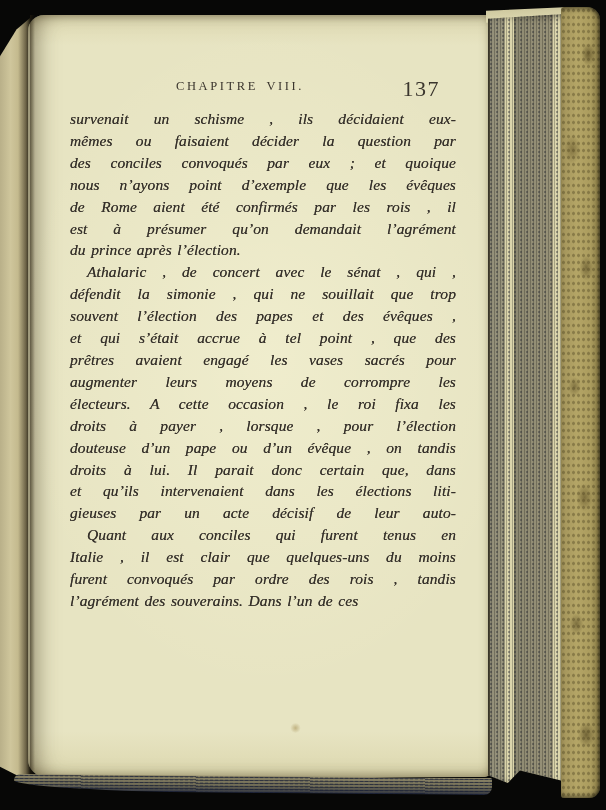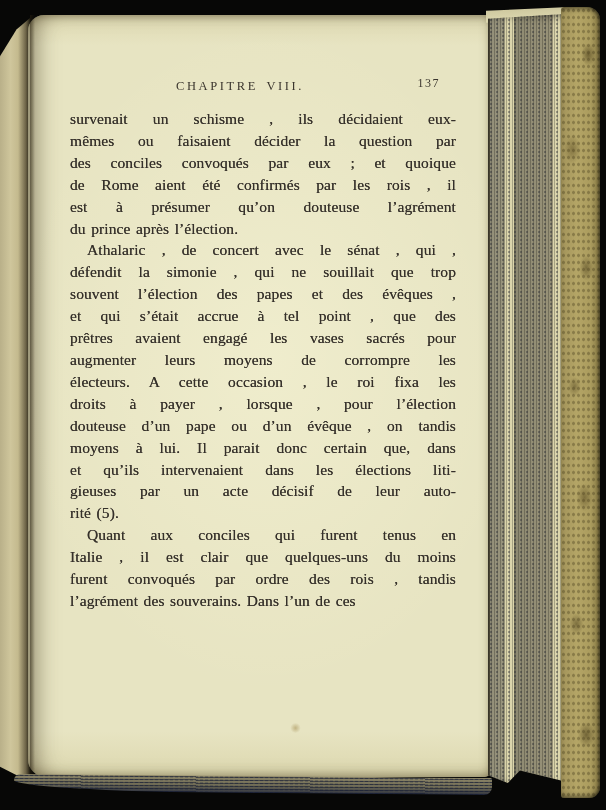--- a/index.html
+++ b/index.html
@@ -42,26 +42,26 @@
   }
 
   .page-inner{position:absolute;left:42px;top:64px;width:386px;}
 
   .header{position:relative;height:20px;margin-bottom:9px;}
   .chapter{
     display:block;text-align:center;margin-right:46px;
     font-size:12.5px;letter-spacing:2.6px;word-spacing:3px;color:#3b362e;
   }
   .pagenum{
-    position:absolute;right:16px;top:-3px;font-size:12px;letter-spacing:1.5px;color:#3b362e;
+    position:absolute;right:16px;top:-3px;font-size:22px;letter-spacing:1.5px;color:#3b362e;
   }
 
   .page-text{font-size:15.5px;line-height:21.9px;letter-spacing:.1px;word-spacing:1.5px;
     text-shadow:0 0 .45px rgba(53,48,42,.85);}
-  .line{text-align:justify;text-align-last:justify;white-space:normal;}
+  .line{text-align:justify;text-align-last:justify;white-space:normal;font-style:italic;}
   .line.last{text-align-last:left;}
   .line.first-indent{padding-left:17px;}
 
   
   .fore-edge{
     position:absolute;left:488px;top:14px;width:76px;height:772px;
     background:
       radial-gradient(rgba(35,38,48,.38) 1px, transparent 1.4px) 0 0/6px 4px,
       repeating-linear-gradient(90deg, rgba(30,30,22,.28) 0 1px, rgba(0,0,0,0) 1px 3px),
       linear-gradient(90deg,
@@ -121,38 +121,38 @@
     <div class="page-inner">
       <div class="header">
         <span class="chapter">CHAPITRE VIII.</span>
         <span class="pagenum">137</span>
       </div>
       <div class="page-text">
           <div>
             <div class="line">survenait un schisme , ils décidaient eux-</div>
             <div class="line">mêmes ou faisaient décider la question par</div>
             <div class="line">des conciles convoqués par eux ; et quoique</div>
+            <div class="line">nous n’ayons point d’exemple que les évêques</div>
             <div class="line">de Rome aient été confirmés par les rois , il</div>
-            <div class="line">est à présumer qu’on douteuse l’agrément</div>
+            <div class="line">est à présumer qu’on demandait l’agrément</div>
             <div class="line last">du prince après l’élection.</div>
           </div>
           <div>
             <div class="line first-indent">Athalaric , de concert avec le sénat , qui ,</div>
             <div class="line">défendit la simonie , qui ne souillait que trop</div>
             <div class="line">souvent l’élection des papes et des évêques ,</div>
             <div class="line">et qui s’était accrue à tel point , que des</div>
             <div class="line">prêtres avaient engagé les vases sacrés pour</div>
             <div class="line">augmenter leurs moyens de corrompre les</div>
             <div class="line">électeurs. A cette occasion , le roi fixa les</div>
             <div class="line">droits à payer , lorsque , pour l’élection</div>
             <div class="line">douteuse d’un pape ou d’un évêque , on tandis</div>
-            <div class="line">moyens à lui. Il parait donc certain que, dans</div>
+            <div class="line">droits à lui. Il parait donc certain que, dans</div>
             <div class="line">et qu’ils intervenaient dans les élections liti-</div>
             <div class="line">gieuses par un acte décisif de leur auto-</div>
-            <div class="line last">rité (5).</div>
           </div>
           <div>
             <div class="line first-indent">Quant aux conciles qui furent tenus en</div>
             <div class="line">Italie , il est clair que quelques-uns du moins</div>
             <div class="line">furent convoqués par ordre des rois , tandis</div>
             <div class="line last">l’agrément des souverains. Dans l’un de ces</div>
           </div>
         </div>
     </div>
     <div class="stain"></div>

